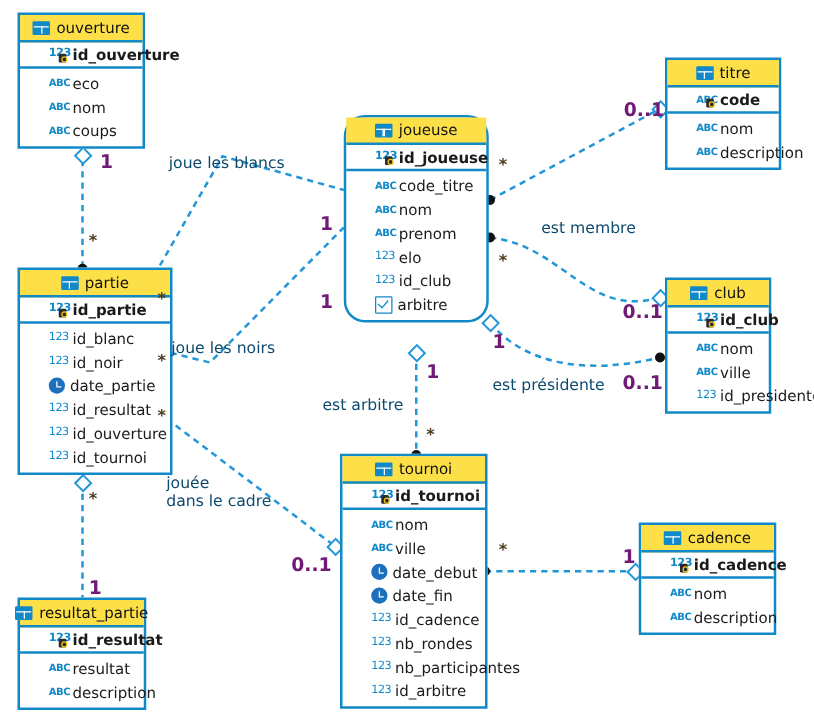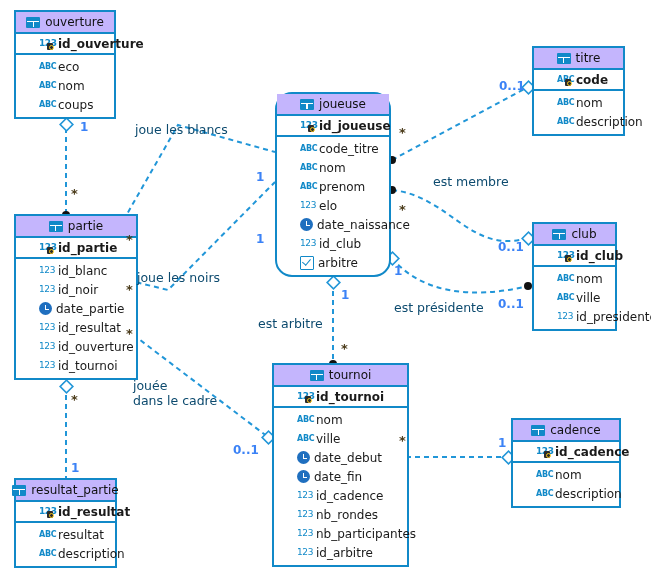--- a/index.html
+++ b/index.html
@@ -6,21 +6,21 @@
   body{width:651px;height:581px;position:relative;overflow:hidden;
        font-family:"DejaVu Sans","Liberation Sans",sans-serif;}
 
   #canvas{position:absolute;left:0;top:0;width:651px;height:581px;}
 
   svg.links{position:absolute;left:0;top:0;width:651px;height:581px;}
 
   
   .entity{position:absolute;box-sizing:border-box;border:2px solid #1189c8;
           background:#ffffff;}
-  .ent-header{background:#c4b5fd;border-bottom:2px solid #1189c8;
+  .ent-header{background:#fde047;border-bottom:2px solid #1189c8;
               height:22px;display:flex;align-items:center;justify-content:center;
               gap:5px;padding:0 6px;box-sizing:border-box;}
   .ent-header .ttl{font-size:12px;color:#111;white-space:nowrap;}
   .pk-sect{border-bottom:2px solid #1189c8;}
   .attr{display:flex;align-items:center;gap:4px;height:19px;padding:0 5px;
         box-sizing:border-box;font-size:12px;color:#1a1a1a;white-space:nowrap;margin-left:18px;}
   .attr.pk{font-weight:bold;}
 
   
   .ico{width:15px;height:13px;flex:0 0 15px;position:relative;display:inline-block;}
@@ -44,21 +44,21 @@
              border-bottom:1.6px solid #1189c8;transform:rotate(40deg);}
   .ico-table{width:14px;height:11px;flex:0 0 14px;position:relative;
              background:#1189c8;border-radius:1px;}
   .ico-table:before{content:"";position:absolute;left:1px;top:4px;right:1px;
              height:1.2px;background:#fff;}
   .ico-table:after{content:"";position:absolute;left:6.4px;top:4px;width:1.2px;
              bottom:1px;background:#fff;}
 
   
   .rel-label{position:absolute;font-size:12.5px;color:#0c4a6e;white-space:nowrap;}
-  .card{position:absolute;font-size:12px;font-weight:bold;color:#3b82f6;
+  .card{position:absolute;font-size:15px;font-weight:bold;color:#701a75;
         white-space:nowrap;}
 </style>
 </head>
 <body>
 
 <div id="canvas">
 
   <svg class="links" viewBox="0 0 651 581">
     <g stroke="#2196d8" stroke-width="2" stroke-dasharray="5,4" fill="none">
 
@@ -217,34 +217,30 @@
           </div>
           <div class="attr">
             <span class="ico ico-abc">ABC</span>
             <span>prenom</span>
           </div>
           <div class="attr">
             <span class="ico ico-123">123</span>
             <span>elo</span>
           </div>
           <div class="attr">
-            <span class="ico-clock"></span>
-            <span>date_naissance</span>
-          </div>
-          <div class="attr">
             <span class="ico ico-123">123</span>
             <span>id_club</span>
           </div>
           <div class="attr">
             <span class="ico-check"></span>
             <span>arbitre</span>
           </div>
         </div>
       </div>
-      <div class="entity" style="left: 272px; top: 363px; width: 137px;">
+      <div class="entity" style="left: 272px; top: 363px; width: 118px;">
         <div class="ent-header">
           <span class="ico-table"></span>
           <span class="ttl">tournoi</span>
         </div>
         <div class="pk-sect">
           <div class="attr pk">
             <span class="ico ico-123">123<span class="keymark"></span></span>
             <span>id_tournoi</span>
           </div>
         </div>

